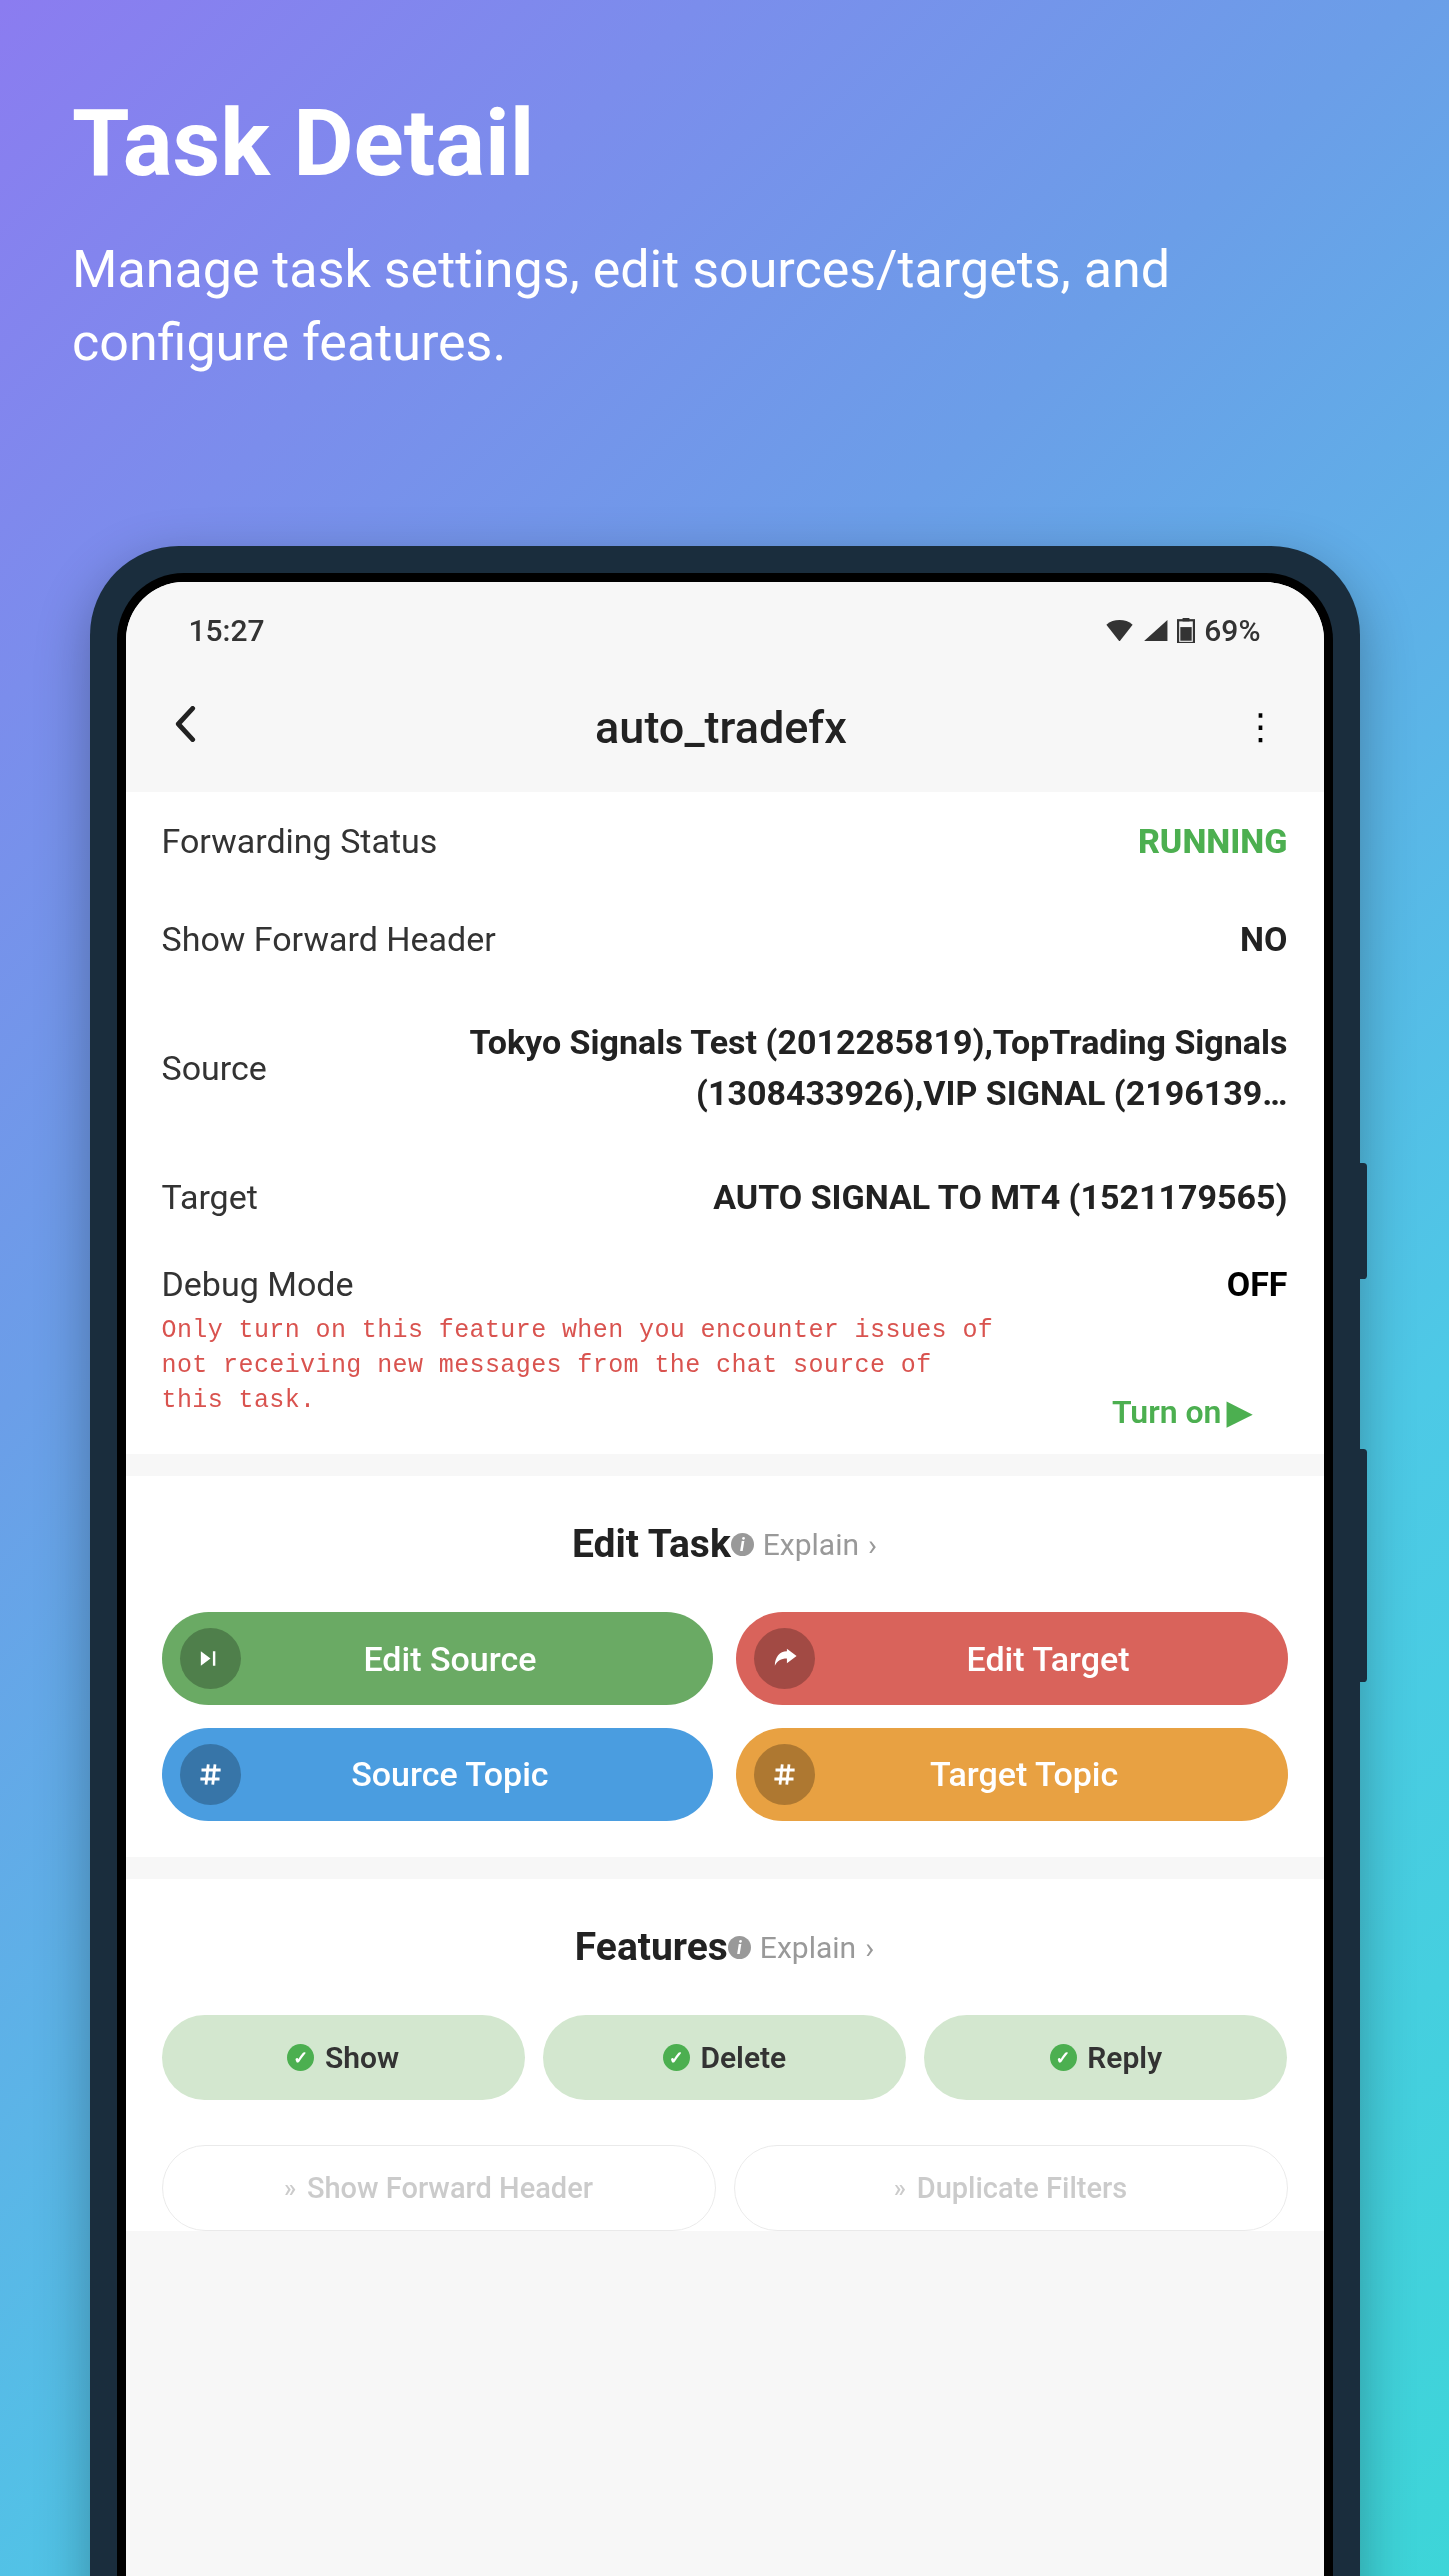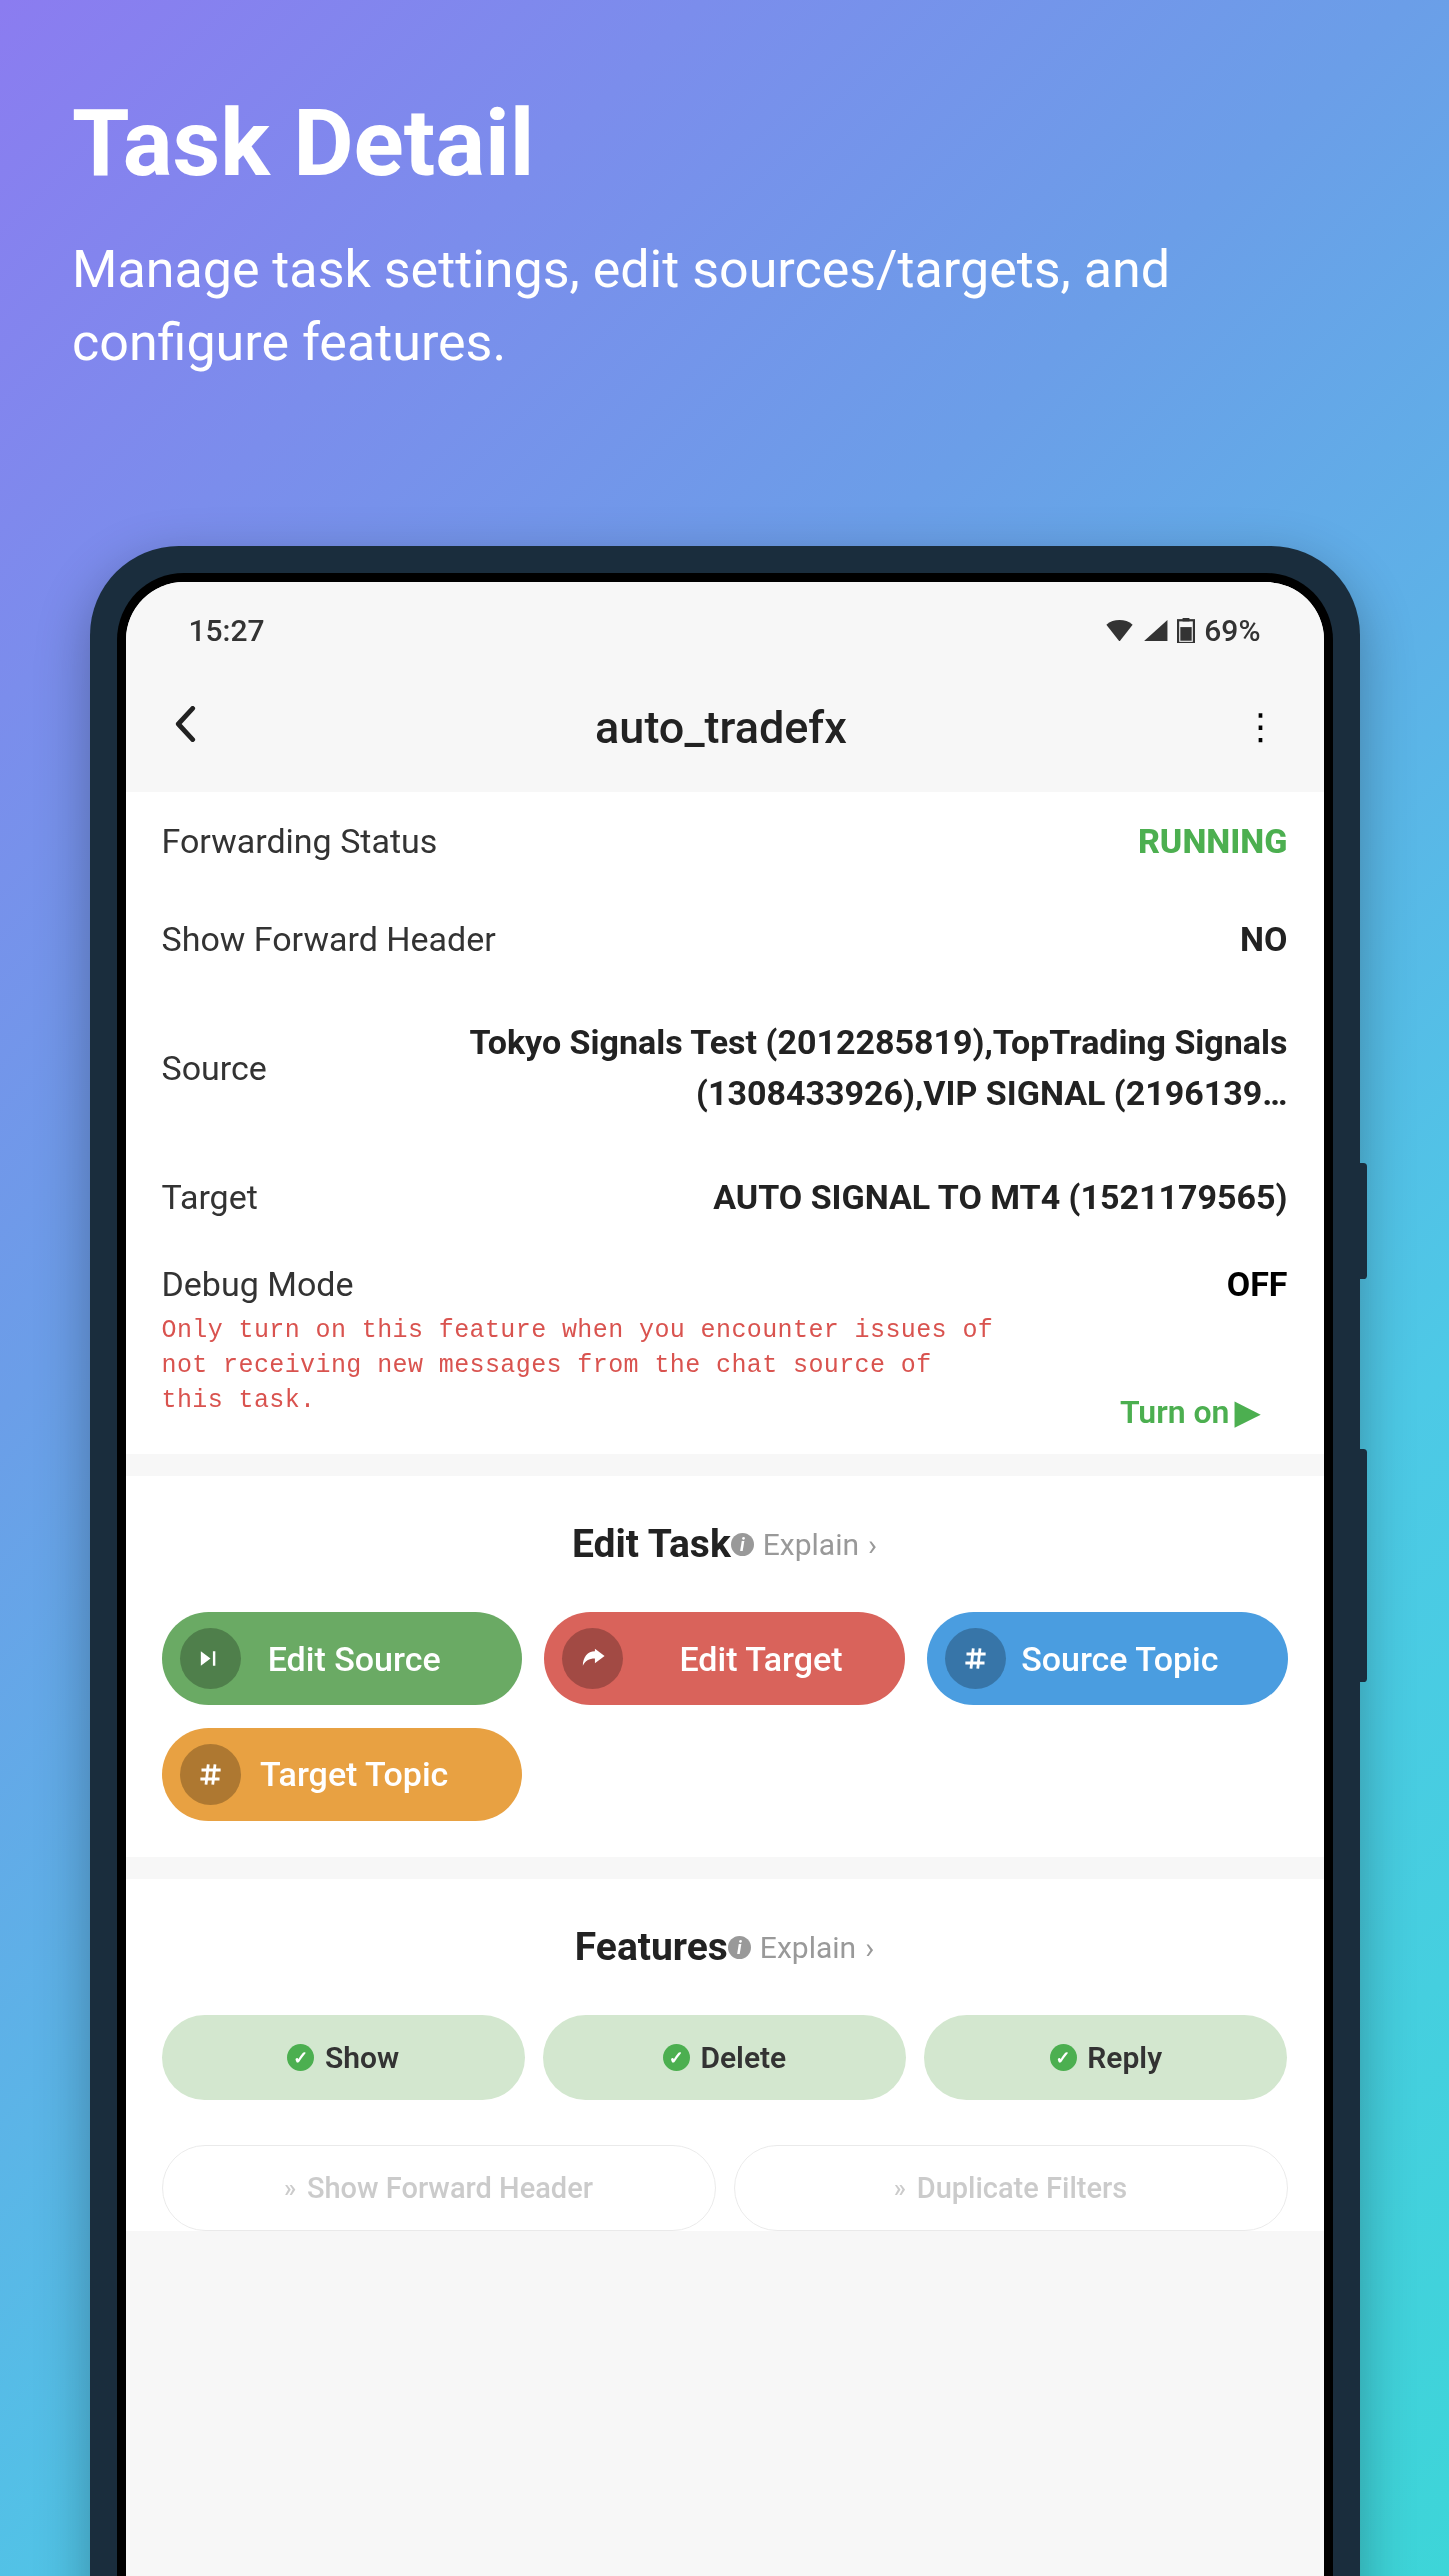--- a/index.html
+++ b/index.html
@@ -111,21 +111,21 @@
 }
 .turn-on {
   color: #4caf50;
   font-weight: 600;
   font-size: 32px;
   display: flex;
   align-items: center;
   gap: 5.4px;
   cursor: pointer;
   position: absolute;
-  right: 28px;
+  right: 36px;
   margin-top: -25px;
 }
 .turn-on-wrap { position: relative; }
 .section-header {
   display: flex;
   justify-content: center;
   align-items: center;
   padding: 45px 36px 27px;
 }
 .section-title { font-size: 39px; font-weight: 700; color: #222; }
@@ -144,21 +144,21 @@
   color: #fff;
   display: flex;
   align-items: center;
   justify-content: center;
   font-size: 18px;
   font-weight: 700;
   font-style: italic;
 }
 .pill-grid {
   display: grid;
-  grid-template-columns: 1fr 1fr 1fr;
+  grid-template-columns: 1fr 1fr;
   gap: 22.4px;
   padding: 18px 36px;
 }
 .pill-btn {
   display: flex;
   align-items: center;
   border-radius: 54px;
   padding: 12.5px 18px;
   font-size: 34px;
   color: #fff;

